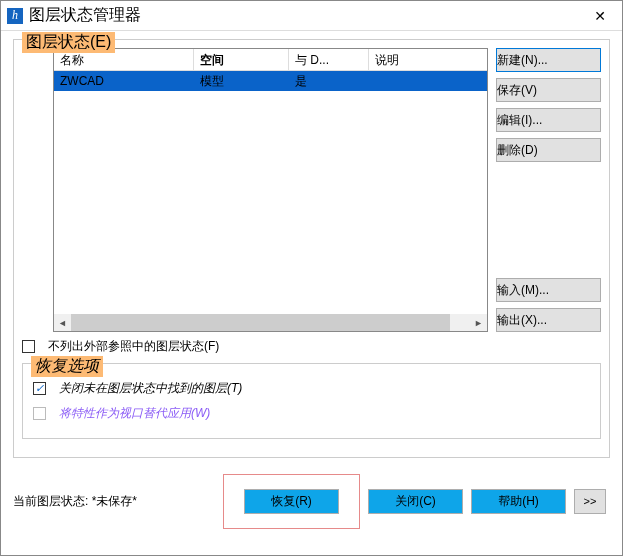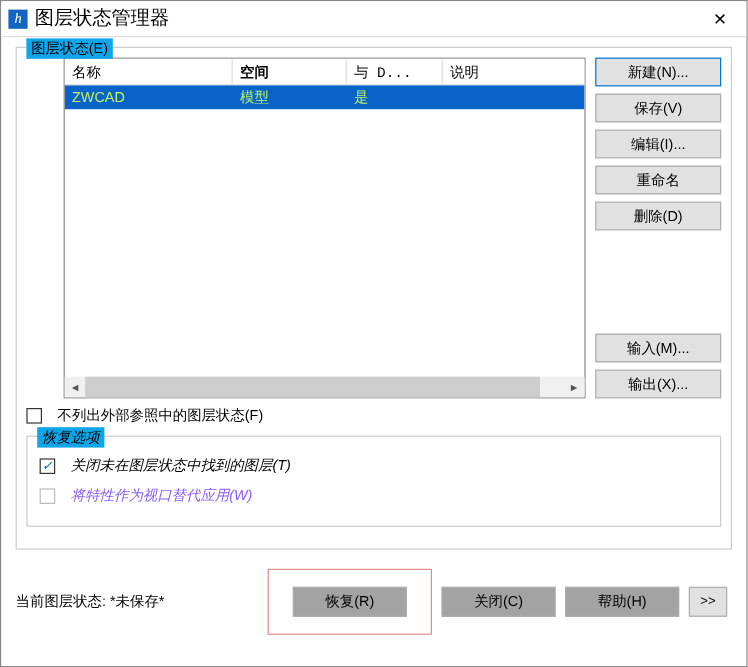--- a/index.html
+++ b/index.html
@@ -42,23 +42,23 @@
   .content { padding: 8px 12px; }
   .fieldset {
     border: 1px solid #ccc;
     padding: 8px;
     margin-bottom: 8px;
     position: relative;
   }
   .fieldset-legend {
     position: absolute;
     top: -8px; left: 8px;
-    background: #0ea5e9;
+    background: #fdba74;
     padding: 0 4px;
-    font-size: 12px;
+    font-size: 16px;
   }
   .main-row { display: flex; gap: 8px; margin-left: 31px; }
   .table-wrap {
     flex: 1;
     border: 1px solid #888;
     height: 284px;
     display: flex;
     flex-direction: column;
   }
   .table-head {
@@ -67,29 +67,29 @@
     height: 22px;
     border-bottom: 1px solid #ddd;
   }
   .th {
     padding: 3px 6px;
     border-right: 1px solid #ddd;
     font-size: 12px;
   }
   .th1 { width: 140px; }
   .th2 { width: 95px; font-weight: bold; }
-  .th3 { width: 80px; font-family: Liberation Mono, monospace; }
+  .th3 { width: 80px; }
   .th4 { flex: 1; border-right: none; }
   .table-body { flex: 1; overflow: auto; }
   .tr {
     display: flex;
     height: 20px;
     align-items: center;
   }
-  .tr.selected { background: #0a63c9; color: #bef264; }
+  .tr.selected { background: #0a63c9; color: #000000; }
   .td { padding: 2px 6px; }
   .td1 { width: 140px; }
   .td2 { width: 95px; }
   .td3 { width: 80px; }
   .td4 { flex: 1; }
   .hscroll {
     height: 17px;
     background: #f0f0f0;
     display: flex;
     align-items: stretch;
@@ -105,21 +105,21 @@
   .btn-col {
     width: 105px;
     display: flex;
     flex-direction: column;
     gap: 6px;
   }
   .btn {
     height: 24px;
     border: 1px solid #adadad;
     background: #e1e1e1;
-    text-align: center;
+    text-align: left;
     line-height: 22px;
     font-size: 12px;
     cursor: default;
   }
   .btn.default { border: 1px solid #0078d7; }
   .spacer { flex: 1; }
   .checkbox-row {
     display: flex;
     align-items: center;
     gap: 13px;
@@ -149,21 +149,21 @@
     display: flex;
     align-items: center;
     gap: 8px;
     padding: 0 16px 12px 12px;
   }
   .status-text { flex: 1; }
   .bottom-btn {
     width: 95px;
     height: 25px;
     border: 1px solid #adadad;
-    background: #a3a3a3;
+    background: #0ea5e9;
     text-align: center;
     line-height: 23px;
     font-size: 12px;
   }
   .restore-wrap {
     border: 1px solid #e68a8a;
     padding: 14px 20px;
   }
   .expand-btn {
     width: 32px; height: 25px;
@@ -209,21 +209,20 @@
             <div class="hs-thumb"></div>
           </div>
           <div class="hs-btn">►</div>
         </div>
       </div>
 
       <div class="btn-col">
         <div class="btn default">新建(N)...</div>
         <div class="btn">保存(V)</div>
         <div class="btn">编辑(I)...</div>
-        <div class="btn">重命名</div>
         <div class="btn">删除(D)</div>
         <div class="spacer"></div>
         <div class="btn">输入(M)...</div>
         <div class="btn">输出(X)...</div>
       </div>
     </div>
 
     <div class="checkbox-row">
       <span class="chk"></span>
       <span class="lbl">不列出外部参照中的图层状态(F)</span>

